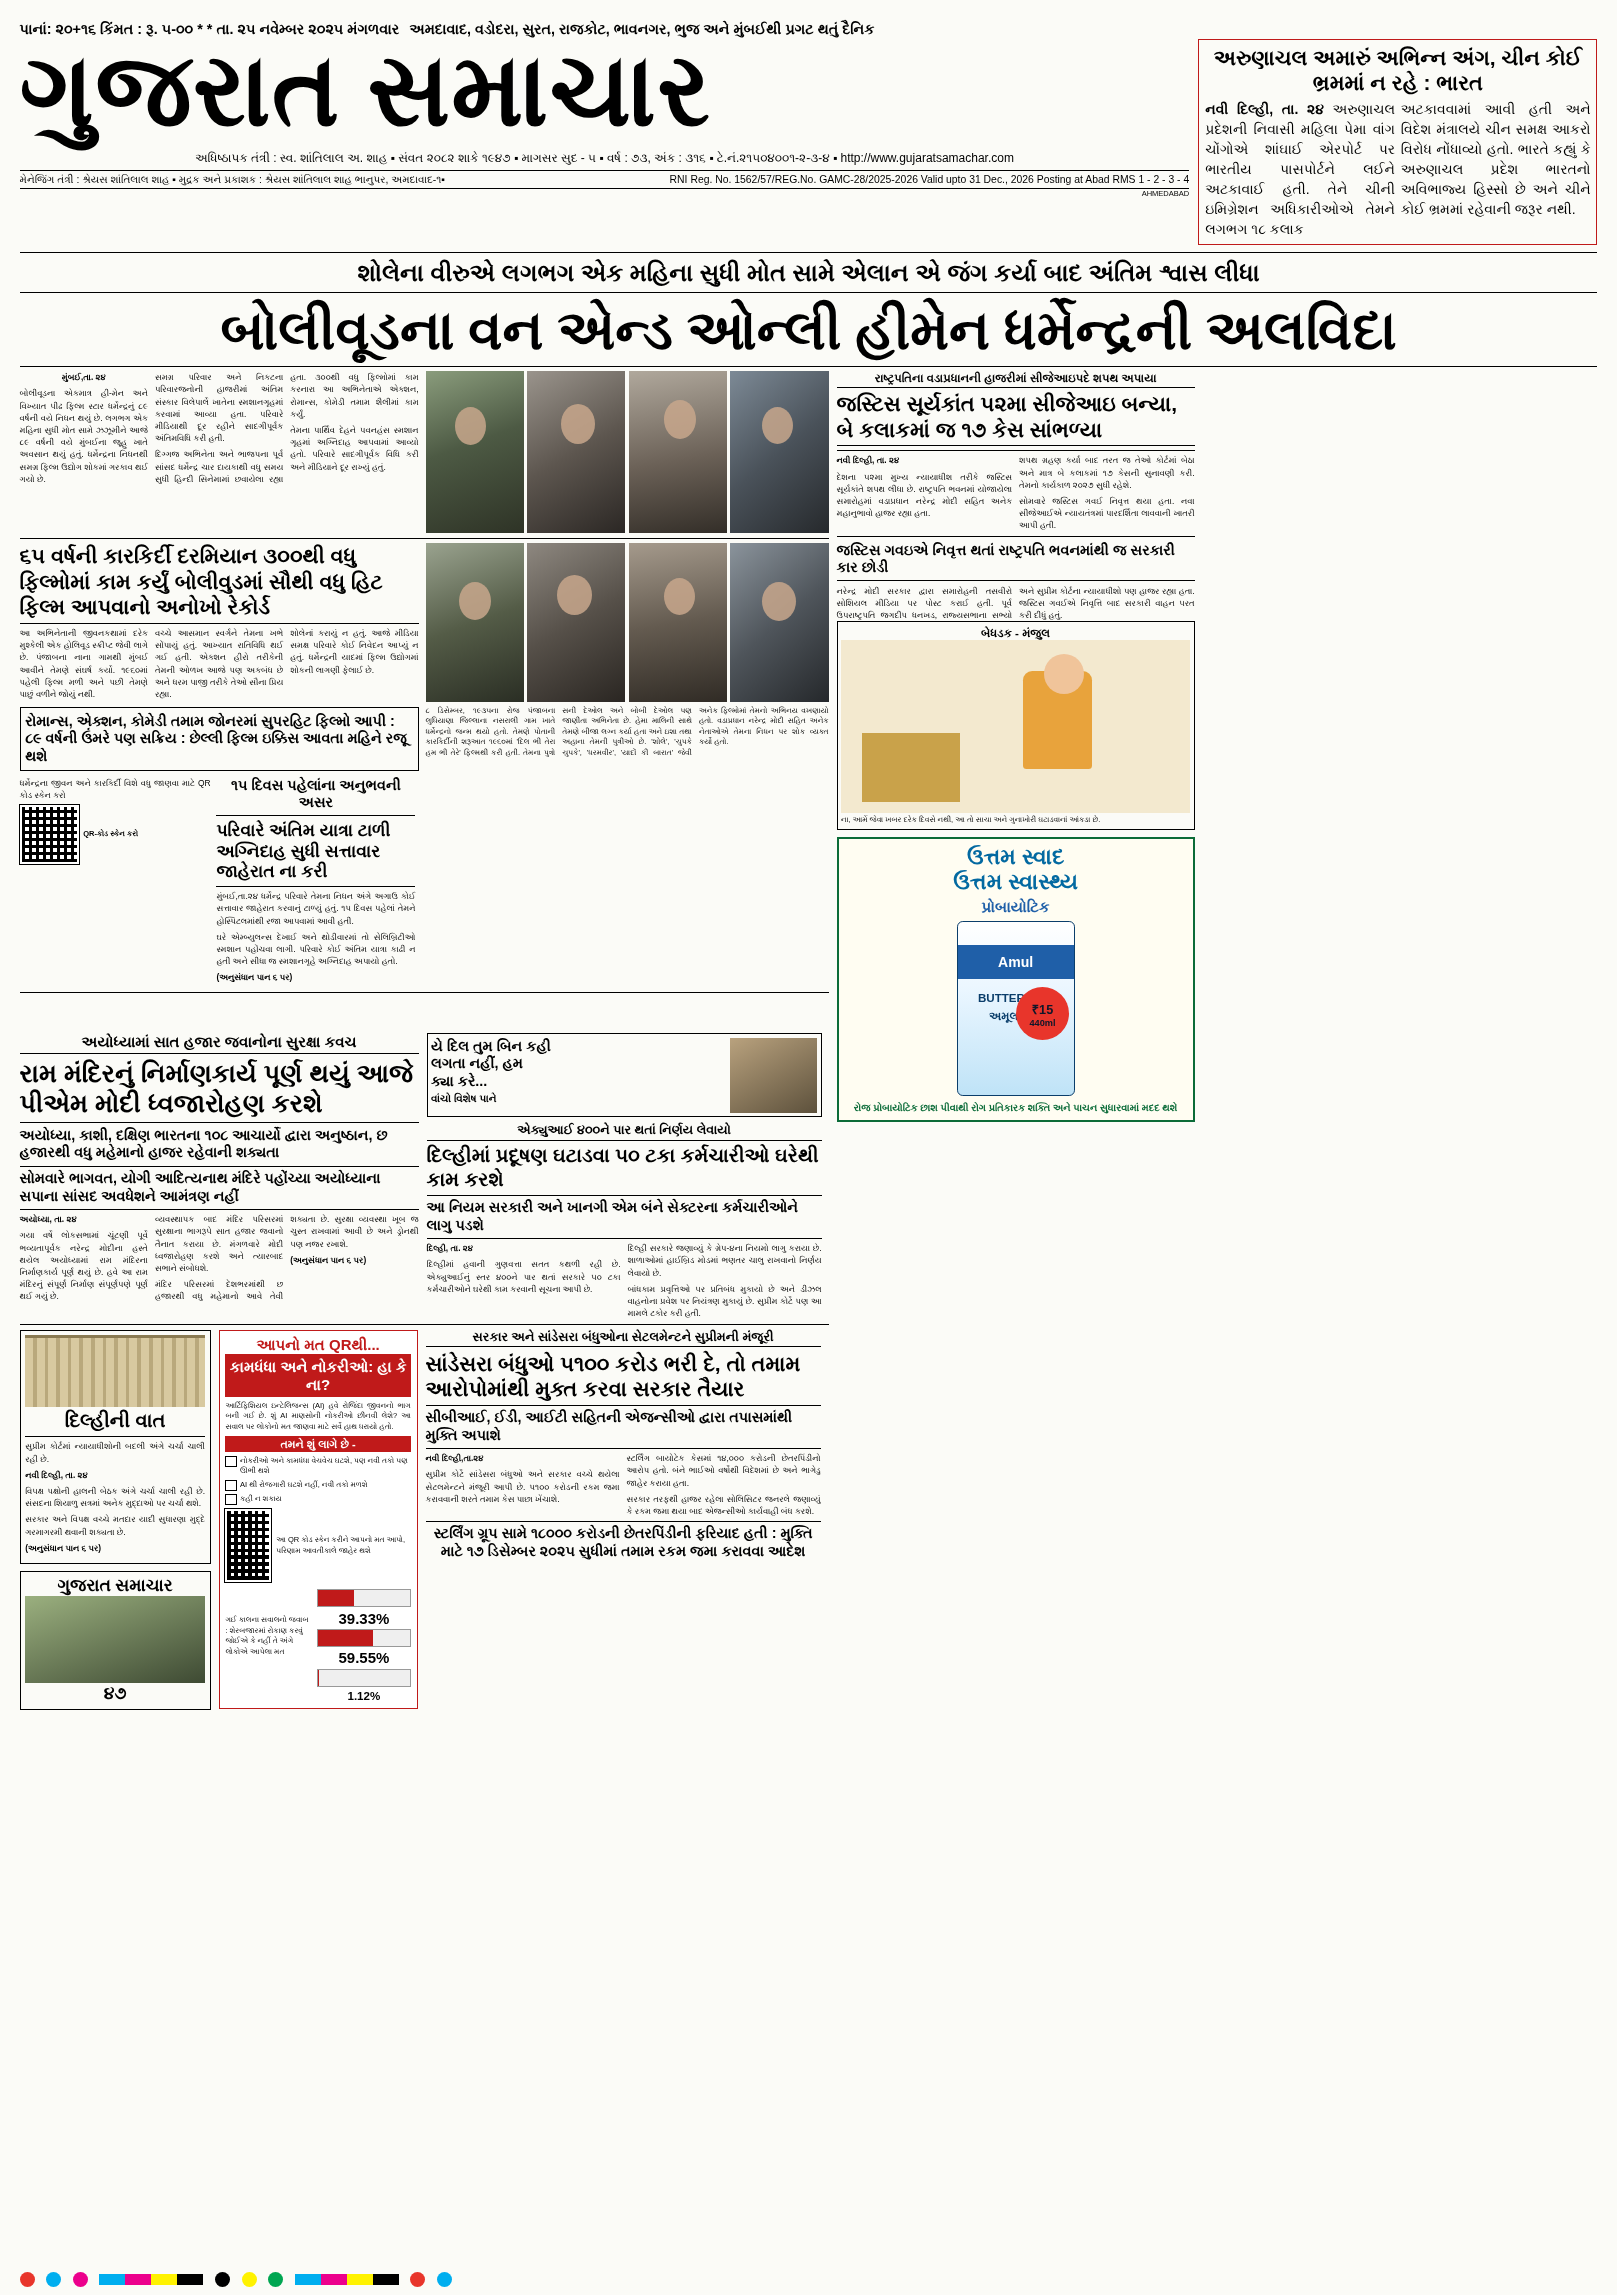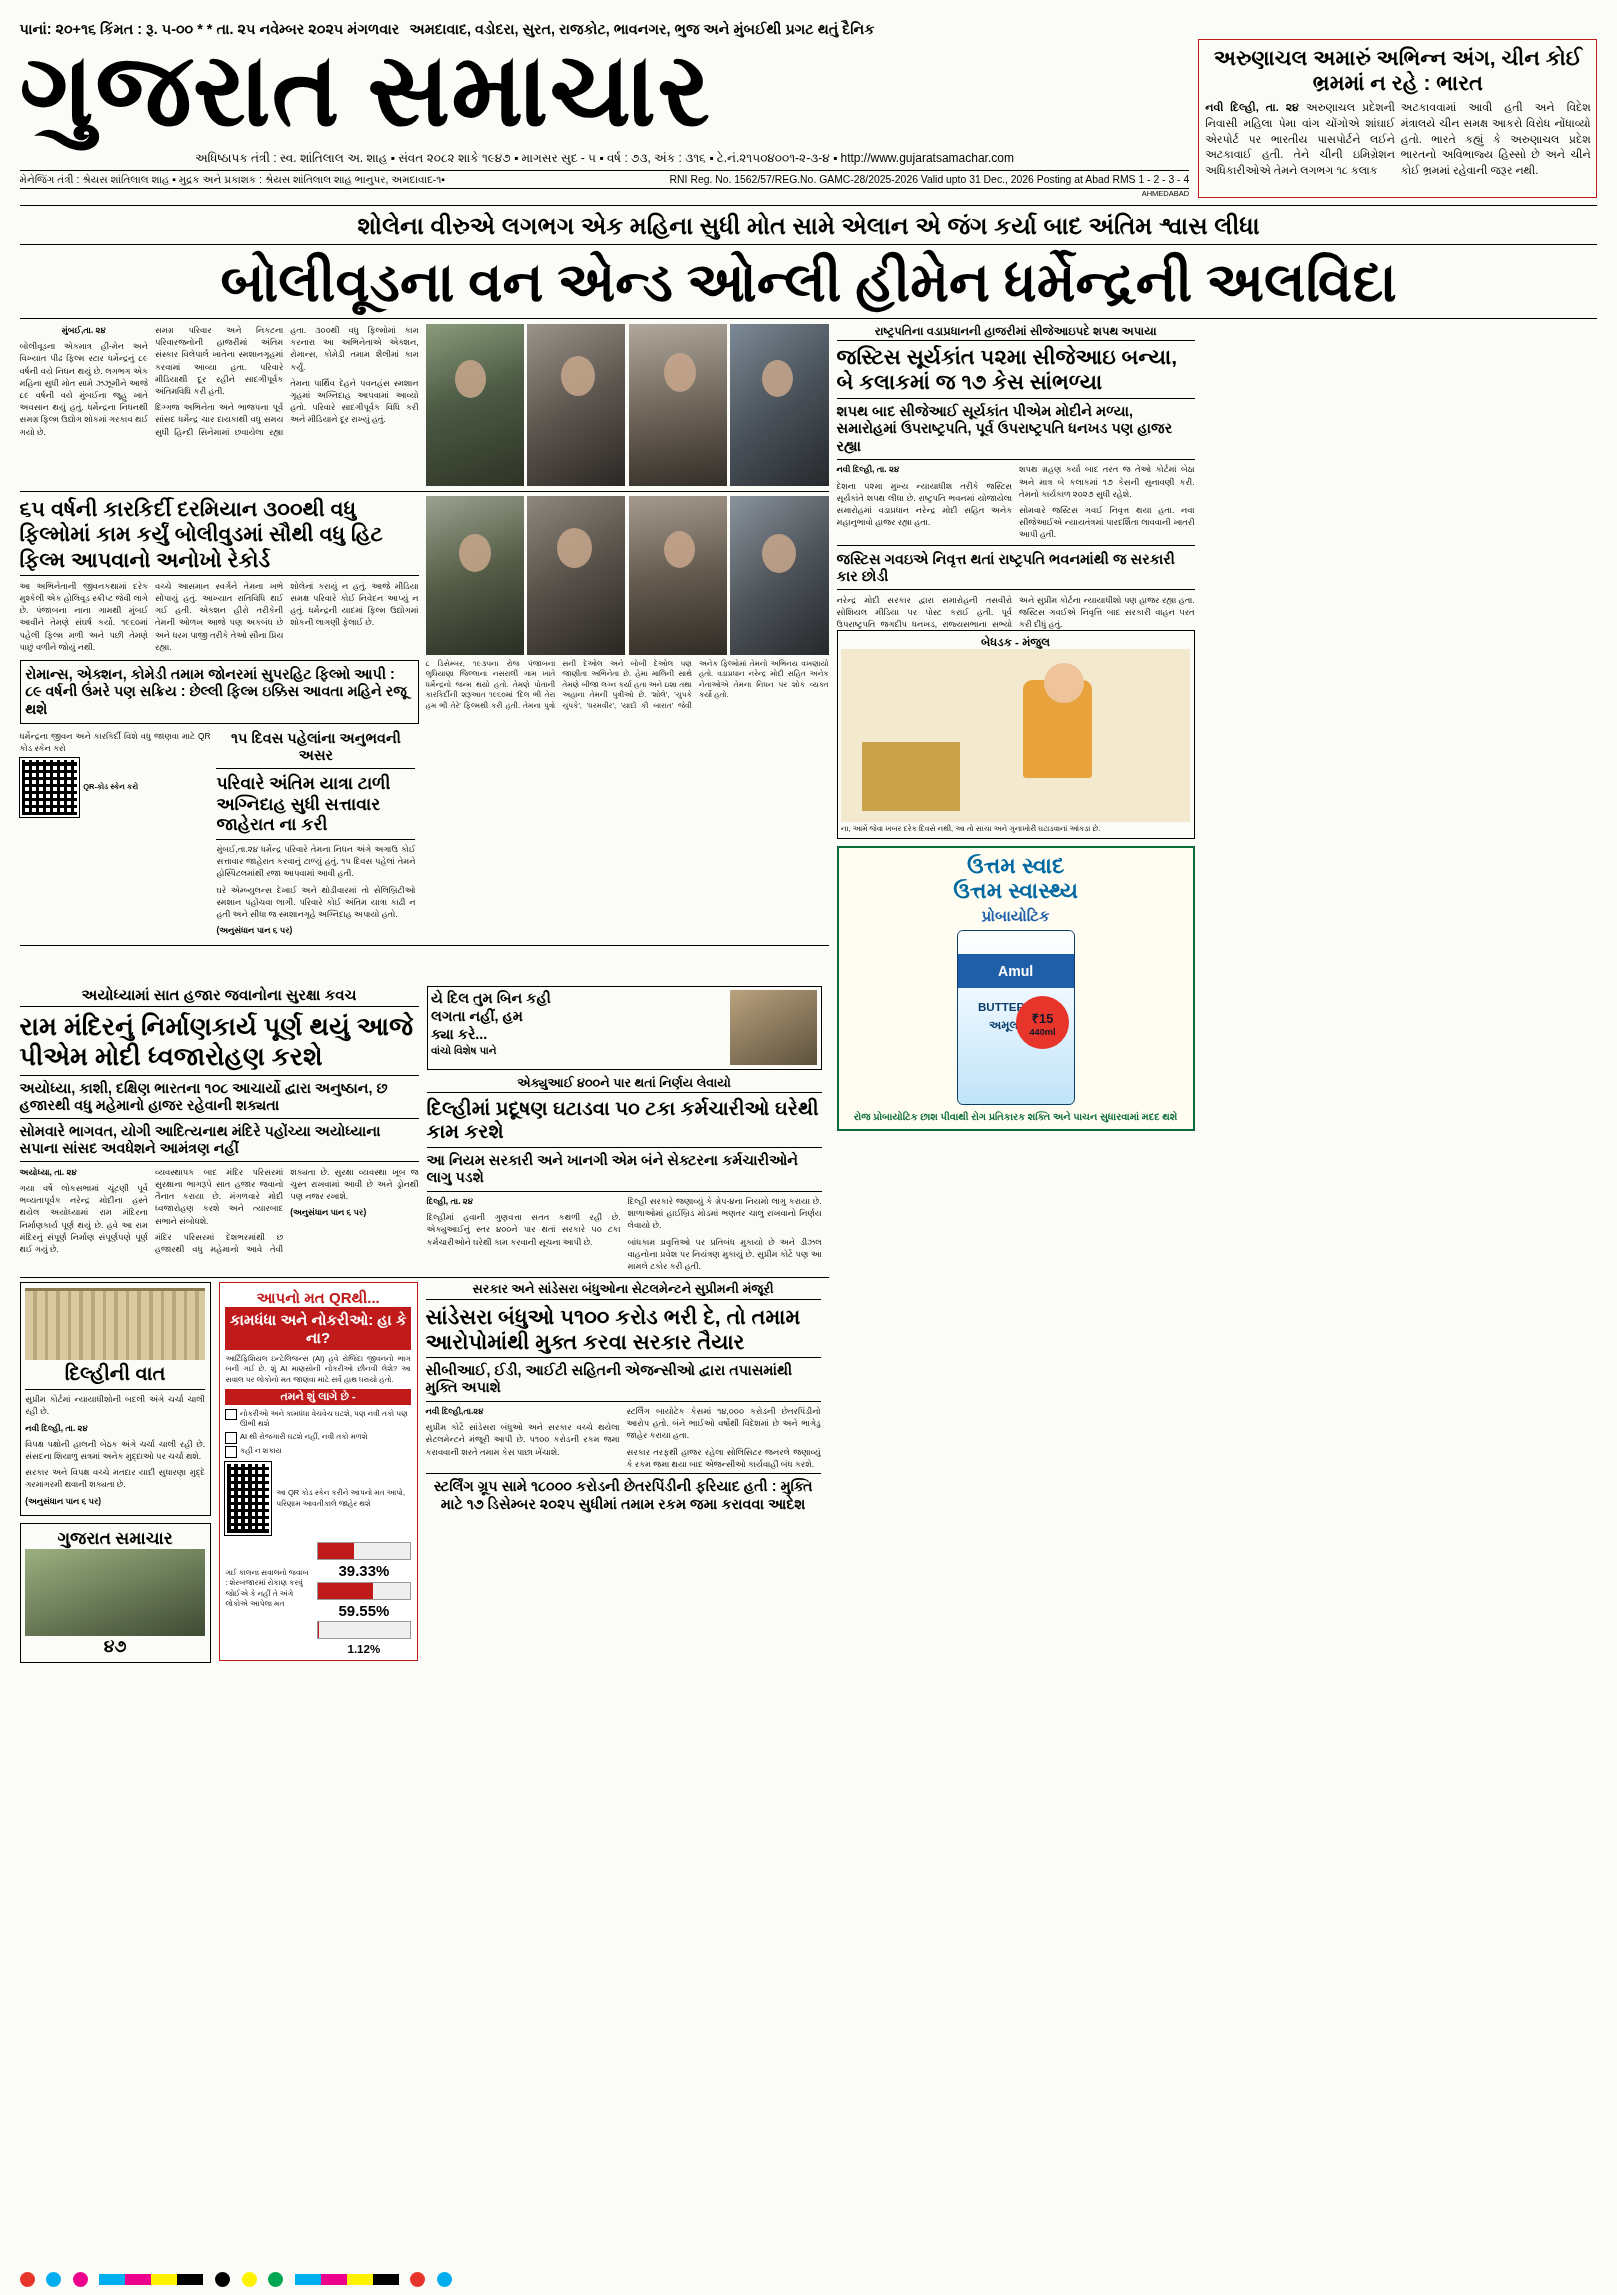--- a/index.html
+++ b/index.html
@@ -10,21 +10,21 @@
   .top-line{display:flex;align-items:flex-start;gap:10.4px;font-size:14.4px;font-weight:bold;padding:3.5px 0 1.2px 0;}
   .top-line .edi{font-weight:bold;font-size:14.4px;}
   .masthead{display:flex;gap:9.2px;}
   .mast-left{flex:1 1 auto;}
   .mast-title{font-family:"Liberation Serif", serif;font-weight:bold;font-size:102px;line-height:1.02;letter-spacing:1.2px;white-space:nowrap;}
   .mast-sub{font-size:12px;padding-top:5.8px;line-height:1.5;text-align:center;}
   .mast-sub2{font-size:10.4px;border-top:0.6px solid #000;border-bottom:0.6px solid #000;margin-top:3.5px;padding:2.3px 0;display:flex;justify-content:space-between;gap:5.8px;}
   .mast-right{width:399px;border:1.7px solid #c01a1a;box-sizing:border-box;padding:4.6px 5.8px;}
   .mr-head{font-size:21px;font-weight:bold;line-height:1.22;text-align:center;color:#000;}
   .mr-body{display:flex;gap:5.8px;margin-top:4.6px;}
-  .mr-col{font-size:11px;line-height:1.42;text-align:justify;flex:1;}
+  .mr-col{font-size:14px;line-height:1.42;text-align:justify;flex:1;}
   .mr-date{font-weight:bold;}
 
   
   .kicker{border-top:1.7px solid #000;border-bottom:1.2px solid #000;margin-top:7px;padding:5.8px 0 4.6px;text-align:center;font-size:24px;font-weight:bold;}
   .banner{text-align:center;font-size:55px;font-weight:bold;line-height:1.08;padding:8px 0 5.8px;font-family:"Liberation Serif", serif;}
   .rule{border-bottom:1.2px solid #000;}
 
   
   .main{display:flex;gap:8px;margin-top:4.6px;}
   .colA{width:809px;}
@@ -356,21 +356,20 @@
         </div>
       </div>
     </div>
 
     <div class="colC">
 
       <div>
         <div class="center bold" style="font-size:11.6px;border-bottom:1.2px solid #000;padding-bottom:1.7px;">રાષ્ટ્રપતિના વડાપ્રધાનની હાજરીમાં સીજેઆઇપદે શપથ અપાયા</div>
         <div class="hl2" style="font-size:21px;margin-top:3.5px;">જસ્ટિસ સૂર્યકાંત ૫૨મા સીજેઆઇ બન્યા, બે કલાકમાં જ ૧૭ કેસ સાંભળ્યા</div>
         <div class="thin"></div>
-        <div class="hl3">શપથ બાદ સીજેઆઈ સૂર્યકાંત પીએમ મોદીને મળ્યા, સમારોહમાં ઉપરાષ્ટ્રપતિ, પૂર્વ ઉપરાષ્ટ્રપતિ ધનખડ પણ હાજર રહ્યા</div>
         <div class="thin"></div>
         <div class="txt cols2">
           <p class="bold">નવી દિલ્હી, તા. ૨૪</p>
           <p>દેશના ૫૨મા મુખ્ય ન્યાયાધીશ તરીકે જસ્ટિસ સૂર્યકાંતે શપથ લીધા છે. રાષ્ટ્રપતિ ભવનમાં યોજાયેલા સમારોહમાં વડાપ્રધાન નરેન્દ્ર મોદી સહિત અનેક મહાનુભાવો હાજર રહ્યા હતા.</p>
           <p>શપથ ગ્રહણ કર્યા બાદ તરત જ તેઓ કોર્ટમાં બેઠા અને માત્ર બે કલાકમાં ૧૭ કેસની સુનાવણી કરી. તેમનો કાર્યકાળ ૨૦૨૭ સુધી રહેશે.</p>
           <p>સોમવારે જસ્ટિસ ગવઈ નિવૃત્ત થયા હતા. નવા સીજેઆઈએ ન્યાયતંત્રમાં પારદર્શિતા લાવવાની ખાતરી આપી હતી.</p>
         </div>
       </div>
 
       <div class="dline"></div>

